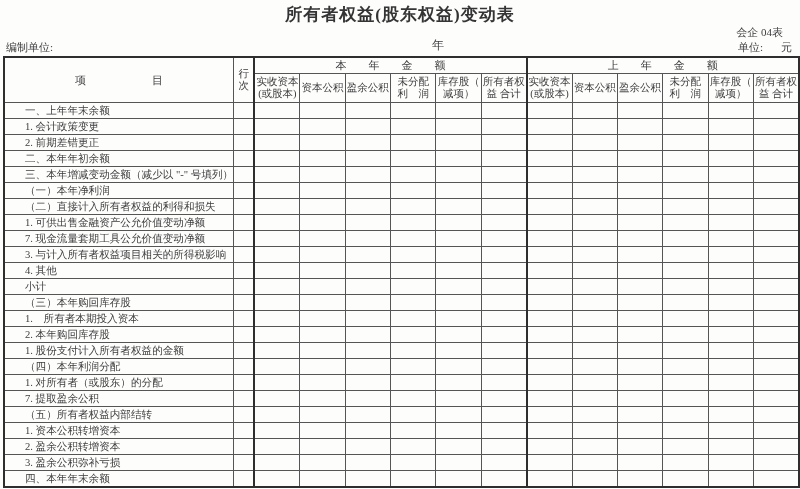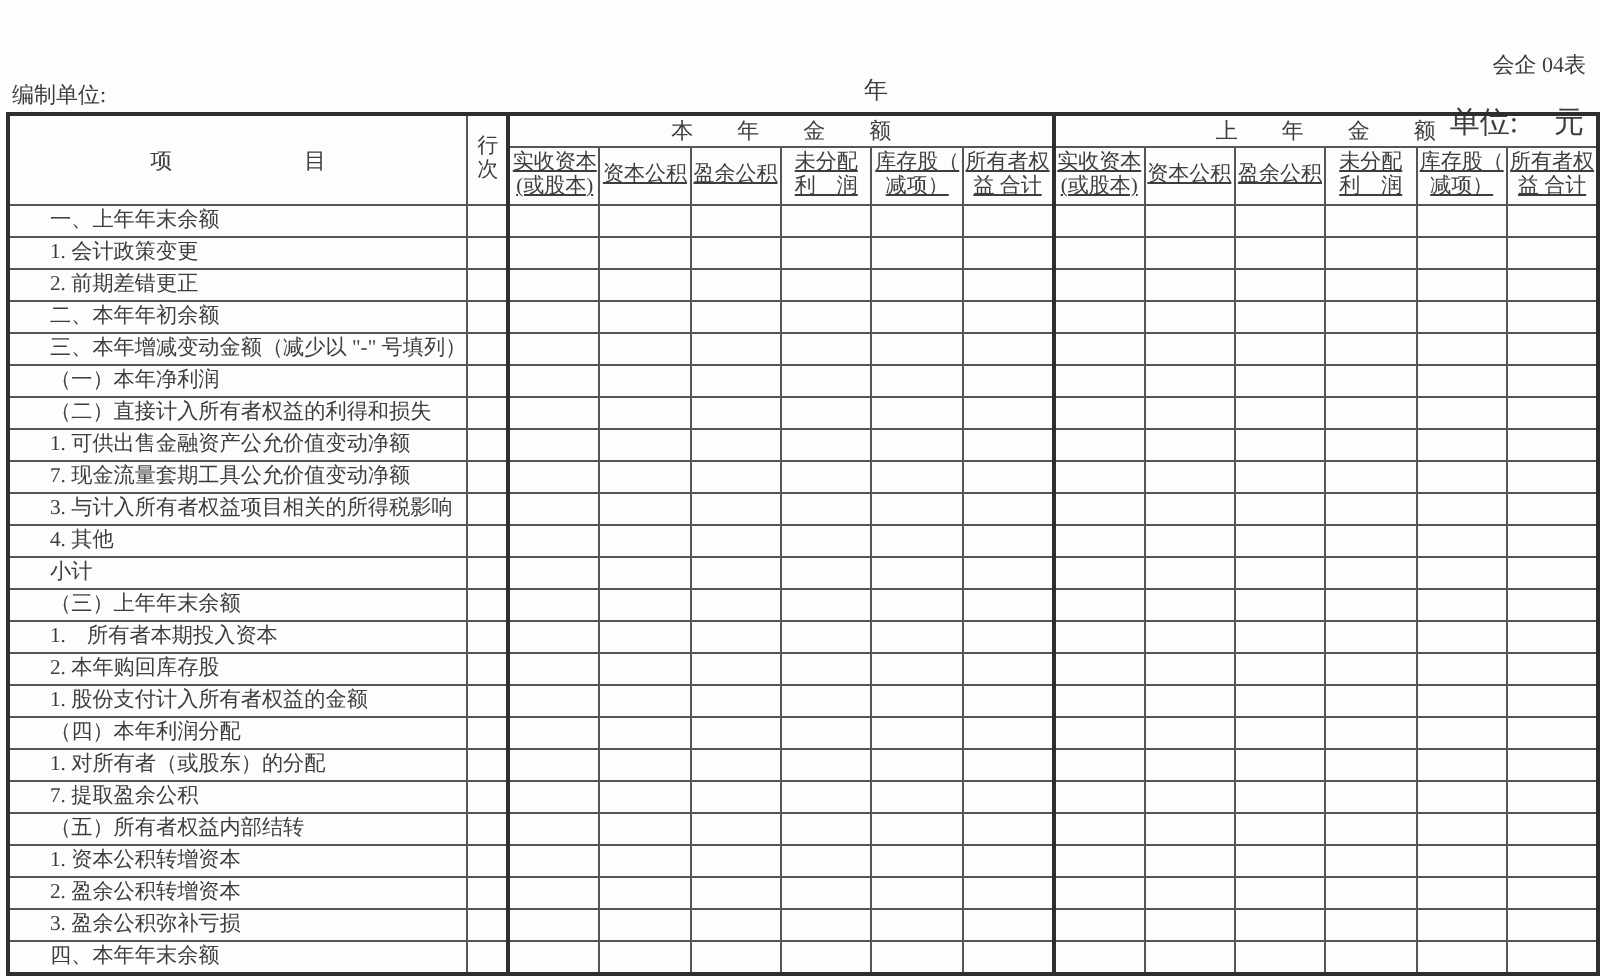--- a/index.html
+++ b/index.html
@@ -11,35 +11,34 @@
     color:#3d3d3d;
     overflow:hidden;
   }
   .title {
     position:absolute; top:3px; left:0; width:100%;
     text-align:center;
     font-size:17px; font-weight:bold; letter-spacing:1px;
     color:#343434;
   }
   .form-code {
-    position:absolute; top:25px; right:7px;
+    position:absolute; top:25px; right:17px;
     font-size:11px; white-space:pre;
   }
   .prepared-by {
     position:absolute; top:40px; left:6px;
     font-size:11px;
   }
   .year-label {
     position:absolute; top:37px; left:432px;
     font-size:12px;
   }
   .unit-line {
     position:absolute; top:40px; right:8px;
-    font-size:15px;
-    margin-top:12px;
+    font-size:11px;
   }
   .unit-line .unit-value { margin-left:18px; }
 
   table.equity-table {
     position:absolute; left:3px; top:56px;
     border-collapse:collapse; table-layout:fixed;
     border:2px solid #2e2e2e;
   }
   col.c-item   { width:216px; }
   col.c-lineno { width:21px; }
@@ -59,38 +58,39 @@
   }
   th.lineno-header {
     font-size:10.5px; text-align:center; vertical-align:middle;
     white-space:pre-line; line-height:12px;
   }
   tr.group-row { height:15px; }
   th.group-th {
     font-size:11px; text-align:center; vertical-align:middle;
     white-space:pre;
   }
-  tr.sub-row { height:29px;text-decoration:underline; }
+  tr.sub-row { height:29px; }
   th.sub-th {
     font-size:10.5px; text-align:center; vertical-align:middle;
     white-space:pre-line; line-height:12.5px;
   }
   tbody tr { height:16px; }
   td.item-cell {
     font-size:10.6px; line-height:15px;
     padding-left:20px;
     white-space:pre; vertical-align:middle;
   }
   td.lineno-cell, td.data-cell { background:#fdfdfc; }
 </style>
 </head>
 <body>
 
 <div class="page">
 
+  <div class="title">所有者权益(股东权益)变动表</div>
 
   <div class="form-code">会企 04表</div>
 
   <div class="prepared-by">编制单位:</div>
 
   <div class="year-label">年</div>
 
   <div class="unit-line">
     <span>单位:</span><span class="unit-value">元</span>
   </div>
@@ -330,21 +330,21 @@
           <td class="data-cell"></td>
           <td class="data-cell"></td>
           <td class="data-cell b-thick-left"></td>
           <td class="data-cell"></td>
           <td class="data-cell"></td>
           <td class="data-cell"></td>
           <td class="data-cell"></td>
           <td class="data-cell"></td>
         </tr>
         <tr>
-          <td class="item-cell">（三）上年年末余额</td>
+          <td class="item-cell">（三）本年购回库存股</td>
           <td class="lineno-cell"></td>
           <td class="data-cell b-thick-left"></td>
           <td class="data-cell"></td>
           <td class="data-cell"></td>
           <td class="data-cell"></td>
           <td class="data-cell"></td>
           <td class="data-cell"></td>
           <td class="data-cell b-thick-left"></td>
           <td class="data-cell"></td>
           <td class="data-cell"></td>

